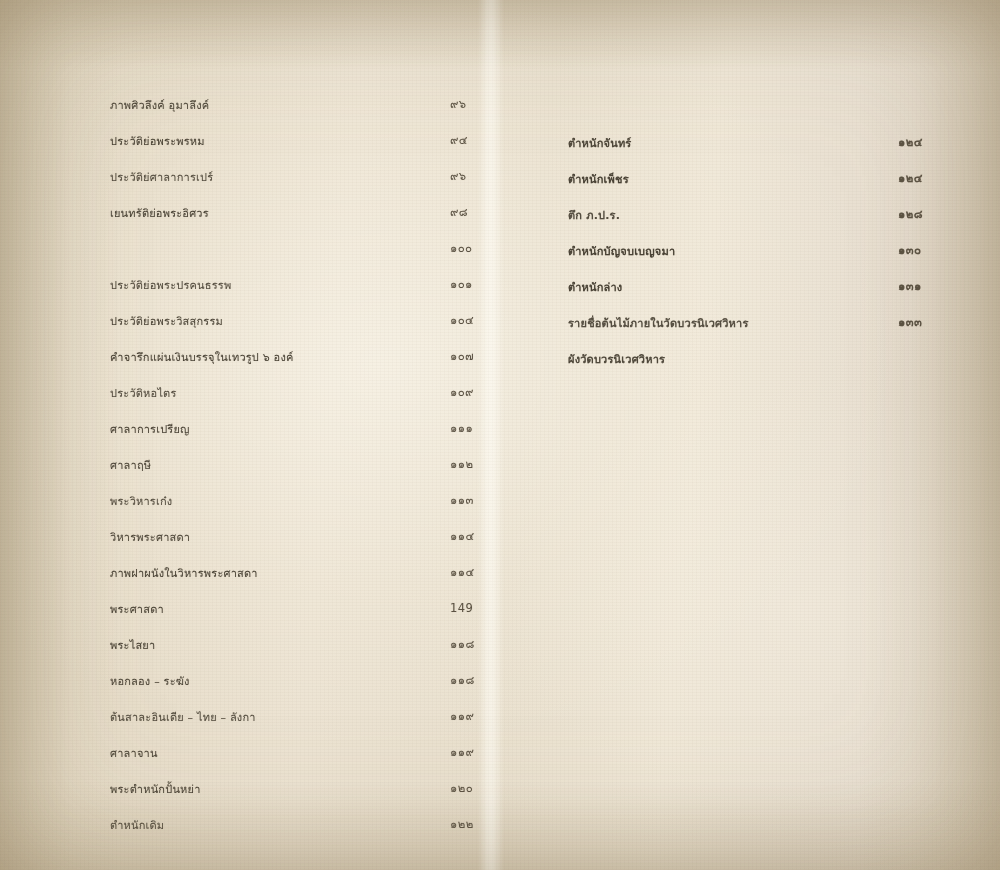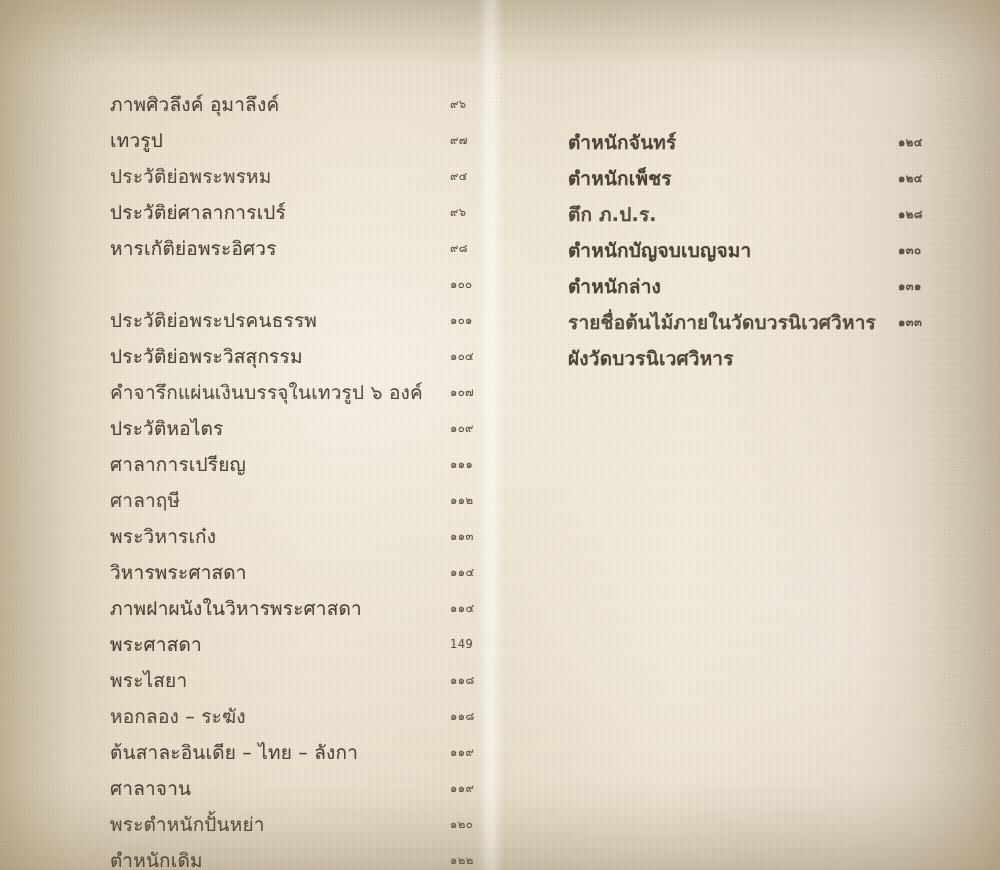--- a/index.html
+++ b/index.html
@@ -92,21 +92,21 @@
   .col-right { left: 568px; top: 124px; width: 390px; font-weight: bold; }
 
   .entry {
     position: relative;
     height: 36px;
     line-height: 36px;
     white-space: nowrap;
   }
   .entry .title {
     display: inline-block;
-    font-size: 19px;
+    font-size: 11px;
     color: #4a4336;
     letter-spacing: 0.2px;
     text-shadow: 0 0 1px rgba(90,80,60,0.25);
   }
   .entry .page-no {
     position: absolute;
     font-size: 11.5px;
     color: #5b5243;
     letter-spacing: 0.4px;
     text-shadow: 0 0 1px rgba(90,80,60,0.2);
@@ -129,33 +129,29 @@
   <div class="stain-a"></div>
   <div class="stain-b"></div>
   <div class="gutter"></div>
 
   <div class="col col-left">
     <div class="entry">
       <span class="title">ภาพศิวลึงค์ อุมาลึงค์</span>
       <span class="page-no">๙๖</span>
     </div>
     <div class="entry">
-      <span class="title">เทวรูป</span>
-      <span class="page-no">๙๗</span>
-    </div>
-    <div class="entry">
       <span class="title">ประวัติย่อพระพรหม</span>
       <span class="page-no">๙๔</span>
     </div>
     <div class="entry">
       <span class="title">ประวัติย่ศาลาการเปร์</span>
       <span class="page-no">๙๖</span>
     </div>
     <div class="entry">
-      <span class="title">หารเกัติย่อพระอิศวร</span>
+      <span class="title">เยนทรัติย่อพระอิศวร</span>
       <span class="page-no">๙๘</span>
     </div>
     <div class="entry">
       <span class="page-no">๑๐๐</span>
     </div>
     <div class="entry">
       <span class="title">ประวัติย่อพระปรคนธรรพ</span>
       <span class="page-no">๑๐๑</span>
     </div>
     <div class="entry">

